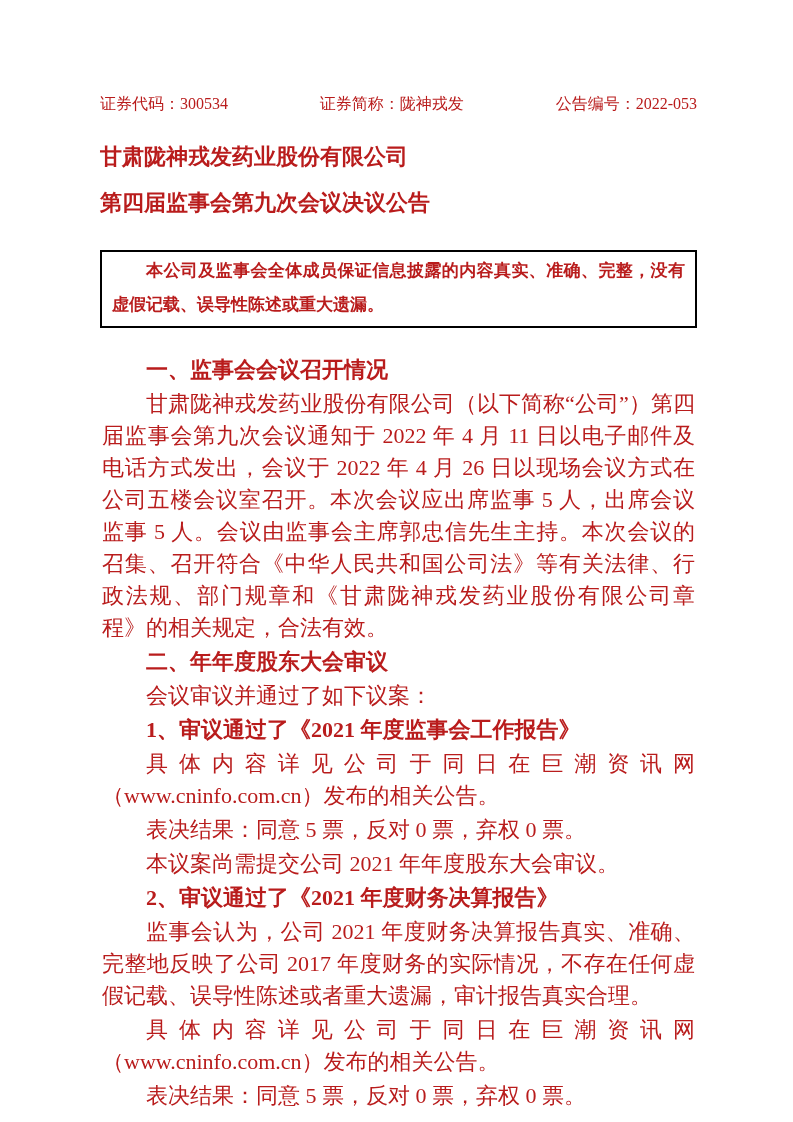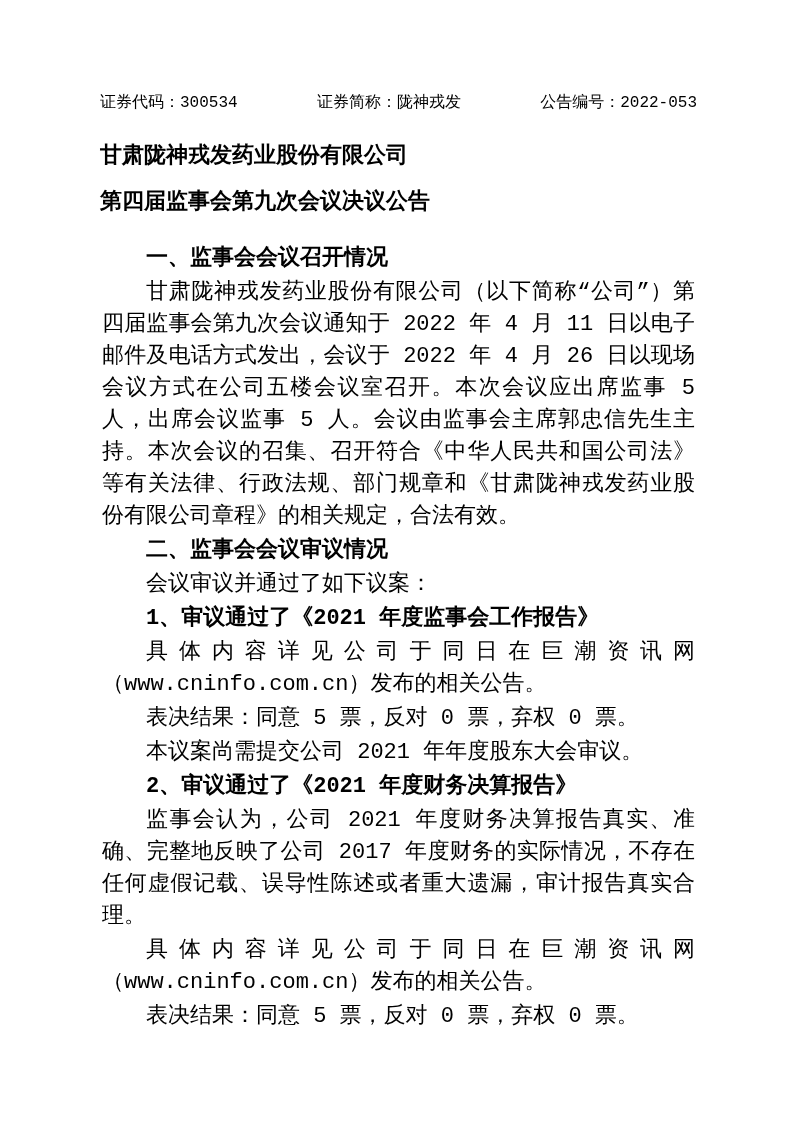--- a/index.html
+++ b/index.html
@@ -5,22 +5,22 @@
   html, body {
     margin: 0;
     padding: 0;
     background: #ffffff;
   }
   .page {
     position: relative;
     width: 793px;
     height: 1122px;
     background: #ffffff;
-    color: #000000;
-    font-family: Liberation Mono, monospace;
+    color: #b91c1c;
+    font-family: Liberation Serif, serif;
     overflow: hidden;
     box-sizing: border-box;
   }
   .content {
     box-sizing: border-box;
     width: 100%;
     height: 100%;
     padding: 93px 96px 0 100px;
   }
   .doc-header {
@@ -72,26 +72,29 @@
     <div class="doc-header">
       <span>证券代码：300534</span>
       <span>证券简称：陇神戎发</span>
       <span>公告编号：2022-053</span>
     </div>
 
     <div class="title title-company">甘肃陇神戎发药业股份有限公司</div>
 
     <div class="title title-announcement">第四届监事会第九次会议决议公告</div>
 
+    <div class="disclaimer">
+      <p class="box-text">本公司及监事会全体成员保证信息披露的内容真实、准确、完整，没有虚假记载、误导性陈述或重大遗漏。</p>
+    </div>
 
     <p class="para bold first-heading">一、监事会会议召开情况</p>
 
     <p class="para">甘肃陇神戎发药业股份有限公司（以下简称“公司”）第四届监事会第九次会议通知于 2022 年 4 月 11 日以电子邮件及电话方式发出，会议于 2022 年 4 月 26 日以现场会议方式在公司五楼会议室召开。本次会议应出席监事 5 人，出席会议监事 5 人。会议由监事会主席郭忠信先生主持。本次会议的召集、召开符合《中华人民共和国公司法》等有关法律、行政法规、部门规章和《甘肃陇神戎发药业股份有限公司章程》的相关规定，合法有效。</p>
 
-    <p class="para bold">二、监事会会议审议情况</p>
+    <p class="para bold">二、年年度股东大会审议</p>
 
     <p class="para">会议审议并通过了如下议案：</p>
 
     <p class="para bold">1、审议通过了《2021 年度监事会工作报告》</p>
 
     <p class="para">具体内容详见公司于同日在巨潮资讯网（www.cninfo.com.cn）发布的相关公告。</p>
 
     <p class="para">表决结果：同意 5 票，反对 0 票，弃权 0 票。</p>
 
     <p class="para">本议案尚需提交公司 2021 年年度股东大会审议。</p>

